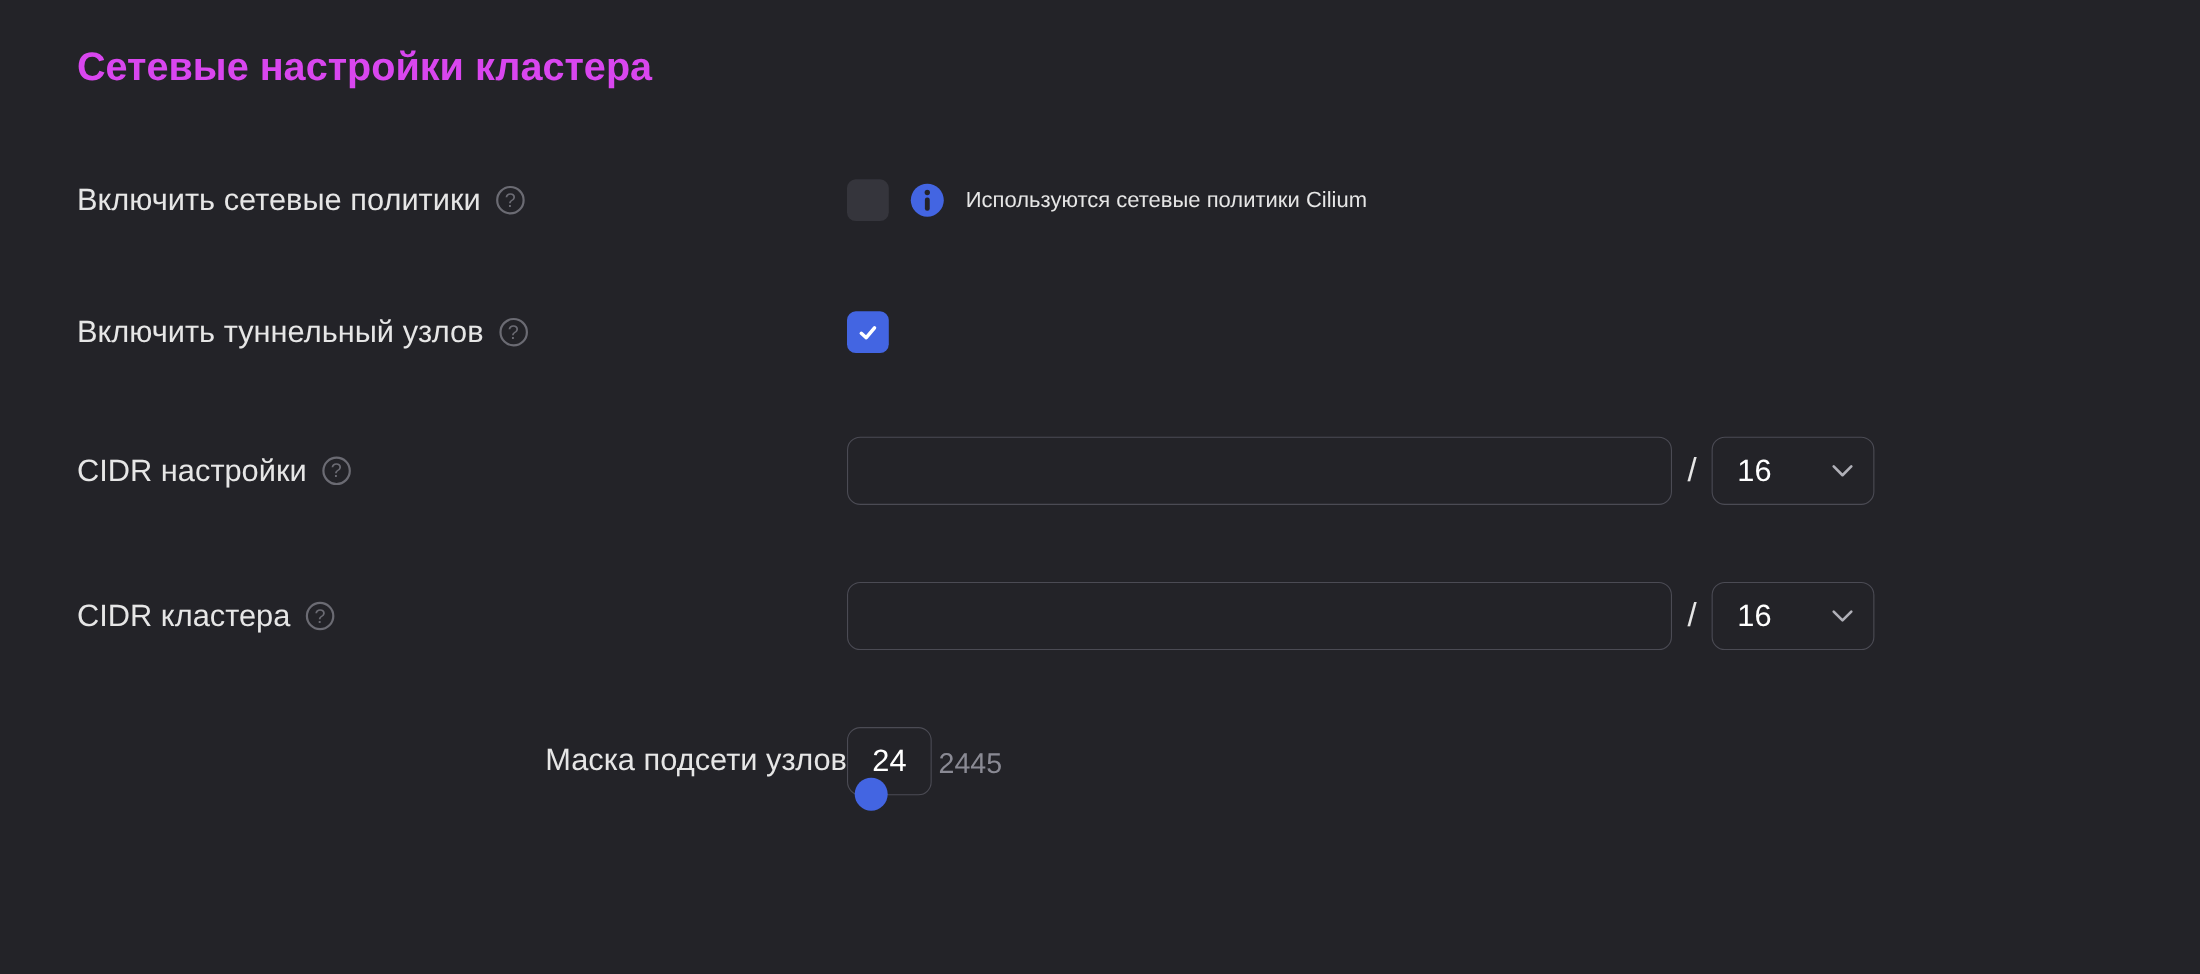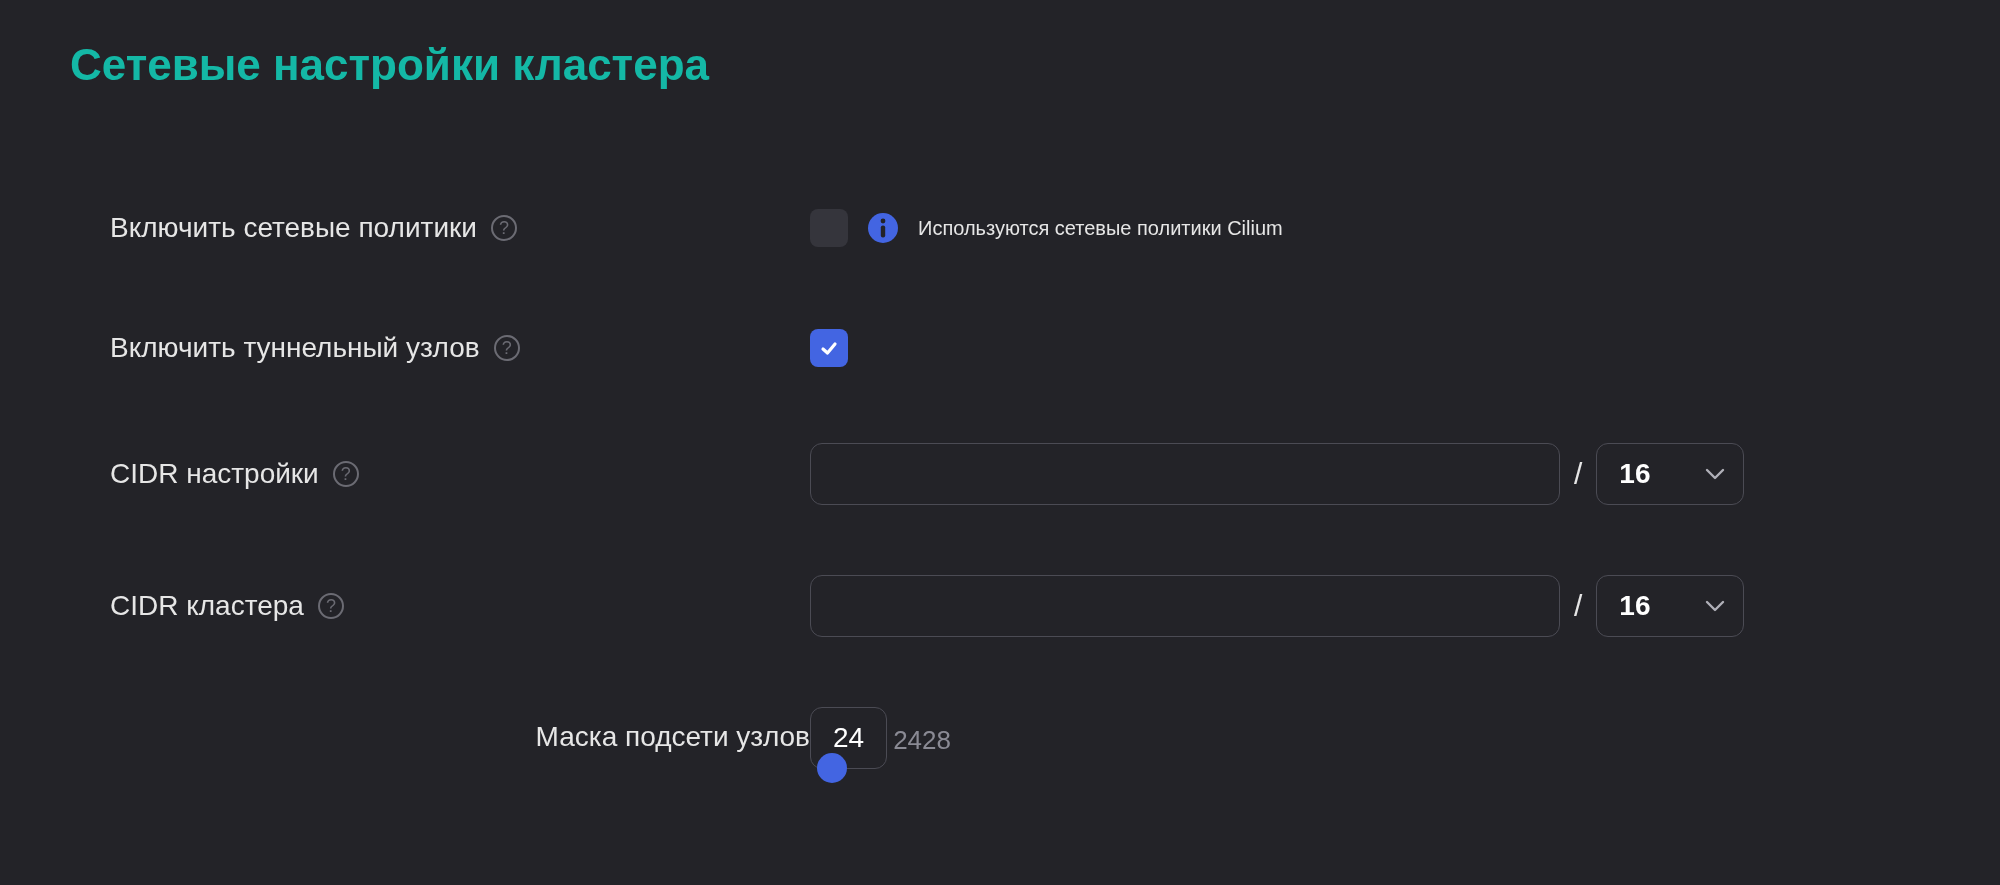--- a/index.html
+++ b/index.html
@@ -8,42 +8,41 @@
     height: 885px;
     background: #232328;
     font-family: -apple-system, BlinkMacSystemFont, "Segoe UI", Arial, sans-serif;
     color: #ffffff;
     overflow: hidden;
   }
   .container {
     padding: 40px 70px;
   }
   .section-title {
-    font-size: 44px;
+    font-size: 36px;
     font-weight: 600;
-    color: #14b8a6;
-    margin-bottom: 113px;
+    color: #d946ef;
+    margin-bottom: 75px;
   }
   .form-row {
     display: flex;
     align-items: center;
     margin-bottom: 70px;
     min-height: 50px;
   }
   .form-row.slider-row {
     align-items: flex-start;
     margin-bottom: 20px;
   }
   .label-col {
     width: 700px;
     flex-shrink: 0;
     display: flex;
     align-items: center;
     gap: 14px;
-    margin-left: 40px;
   }
   .label-text {
     font-size: 28px;
     font-weight: 400;
     color: #e6e6e6;
   }
   .help-icon {
     width: 26px;
     height: 26px;
     border: 2.4px solid #6b6b73;
@@ -131,21 +130,20 @@
     display: flex;
     align-items: center;
     justify-content: space-between;
     padding: 0 18px 0 22px;
     cursor: pointer;
     gap: 18px;
   }
   .select-value {
     font-size: 28px;
     color: #ffffff;
-    font-weight: bold;
   }
   .chevron {
     width: 20px;
     height: 12px;
     stroke: #b0b0b8;
     stroke-width: 2.4;
     fill: none;
     stroke-linecap: round;
     stroke-linejoin: round;
   }
@@ -272,19 +270,19 @@
       <span class="label-text">Маска подсети узлов</span>
     </div>
     <div class="control-col">
       <div class="slider-area">
         <div class="slider-track-box">
           <span class="slider-current">24</span>
           <span class="slider-thumb"></span>
         </div>
         <div class="slider-scale">
           <span class="scale-label">24</span>
-          <span class="scale-label">28</span>
+          <span class="scale-label">45</span>
         </div>
       </div>
     </div>
   </div>
 
 </div>
 
 </body></html>

